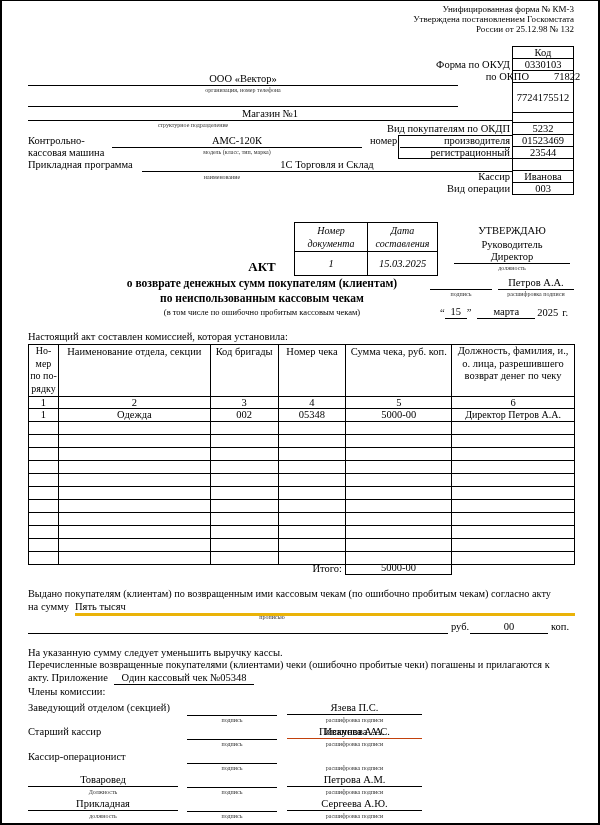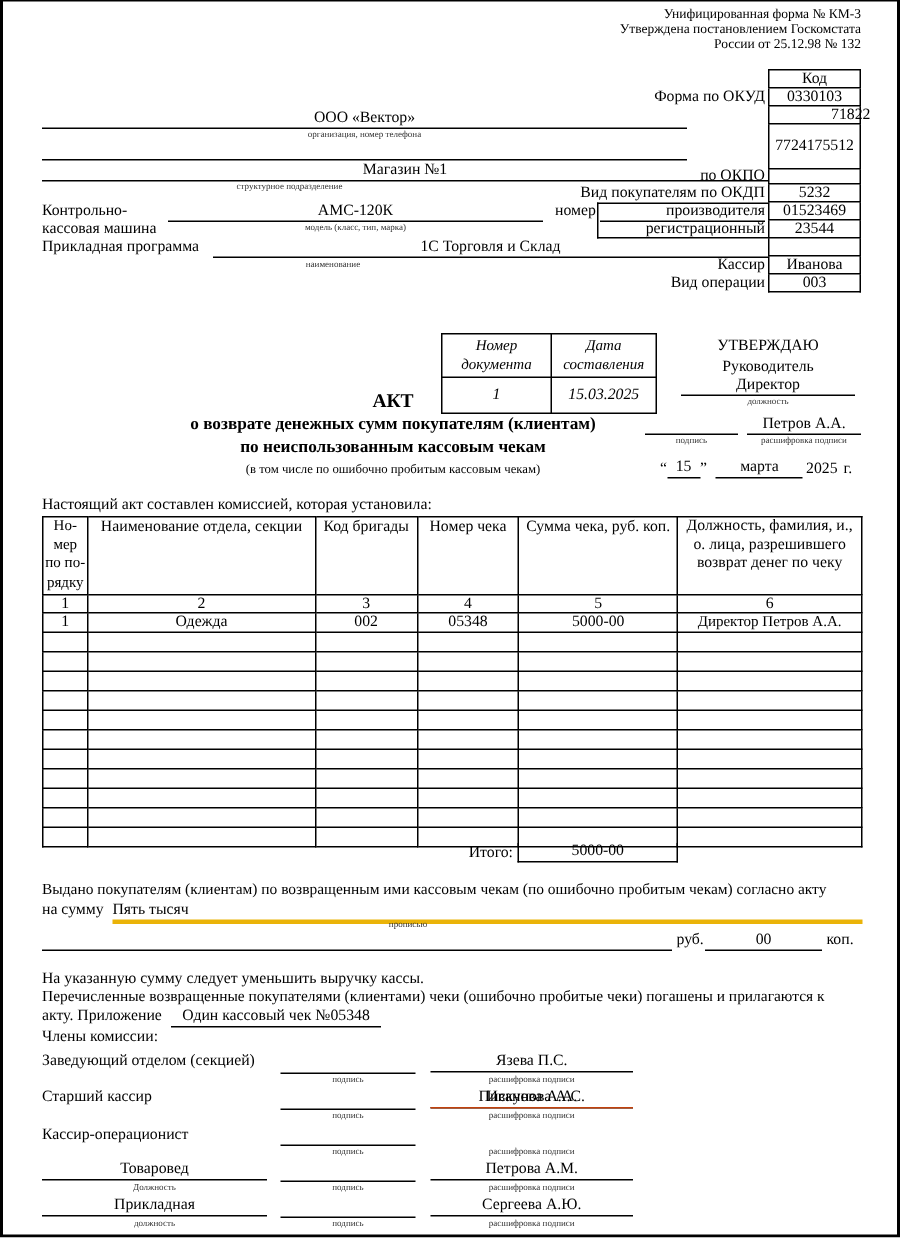--- a/index.html
+++ b/index.html
@@ -38,21 +38,21 @@
   <div class="codecell" style="top:82px; height:30px; line-height:30px;">7724175512</div>
   <div class="codecell" style="top:112px; height:10px;"></div>
   <div class="codecell" style="top:122px;">5232</div>
   <div class="codecell" style="top:134px;">01523469</div>
   <div class="codecell" style="top:146px;">23544</div>
   <div class="codecell" style="top:158px; height:12px;"></div>
   <div class="codecell" style="top:170px;">Иванова</div>
   <div class="codecell" style="top:182px;">003</div>
 
   <div class="abs r" style="left:340px; top:58px; width:168px; line-height:12px;">Форма по ОКУД</div>
-  <div class="abs r" style="left:340px; top:70px; width:168px; line-height:12px;margin-top:41px;">по ОКПО</div>
+  <div class="abs r" style="left:359px; top:70px; width:168px; line-height:12px;">по ОКПО</div>
   <div class="abs r" style="left:320px; top:122px; width:188px; line-height:12px;">Вид покупателям по ОКДП</div>
   <div class="abs" style="left:368px; top:134px; line-height:12px;">номер</div>
   <div class="abs r" style="left:396px; top:134px; width:114px; height:24px; border:1px solid #000; border-right:none;"></div>
   <div class="abs r" style="left:398px; top:134px; width:110px; line-height:12px; border-bottom:1px solid #000;">производителя</div>
   <div class="abs r" style="left:398px; top:146px; width:110px; line-height:12px;">регистрационный</div>
   <div class="abs r" style="left:340px; top:170px; width:168px; line-height:12px;">Кассир</div>
   <div class="abs r" style="left:340px; top:182px; width:168px; line-height:12px;">Вид операции</div>
 
   <div class="abs c" style="left:26px; top:72px; width:430px; line-height:12px;">ООО «Вектор»</div>
   <div class="hline" style="left:26px; top:84px; width:430px;"></div>

